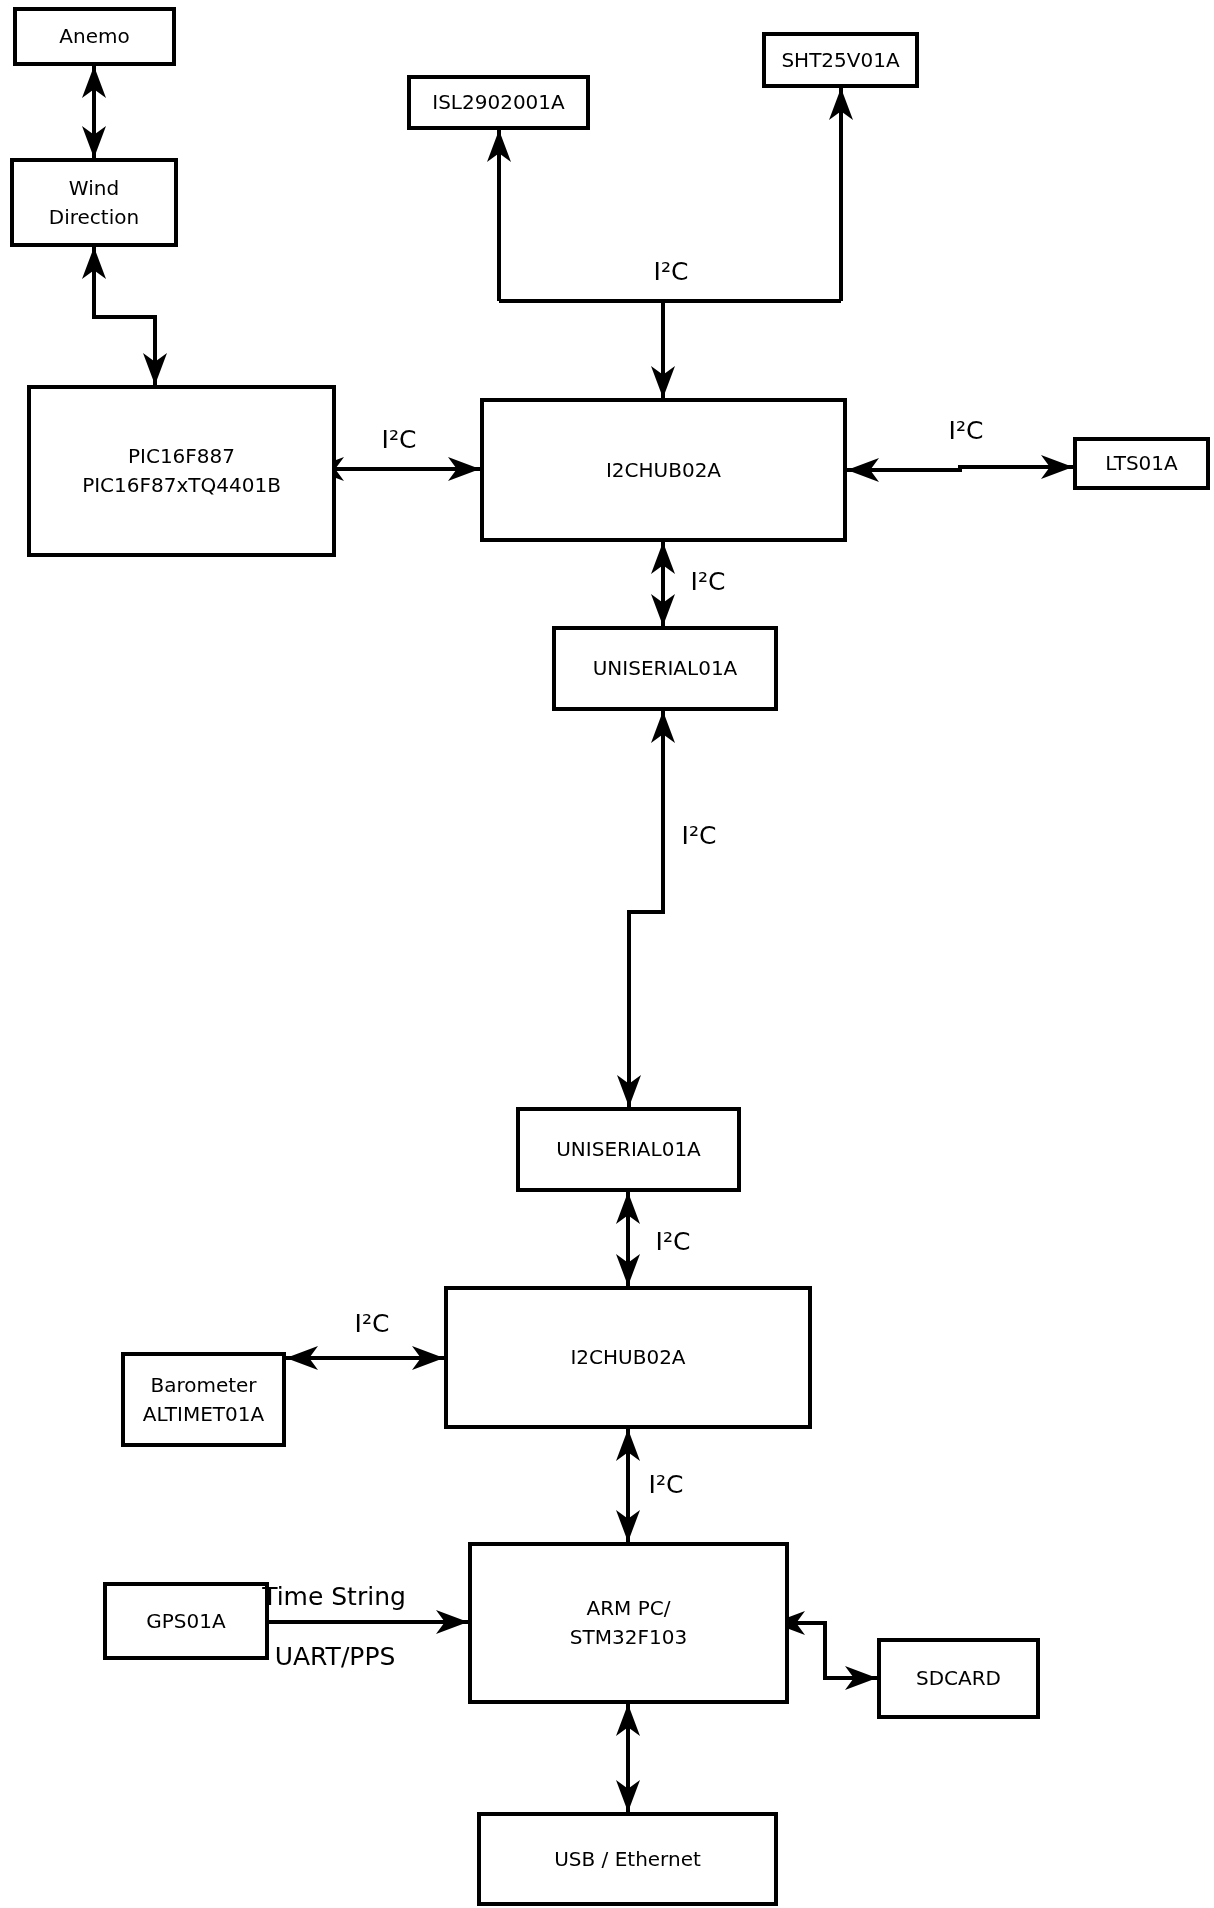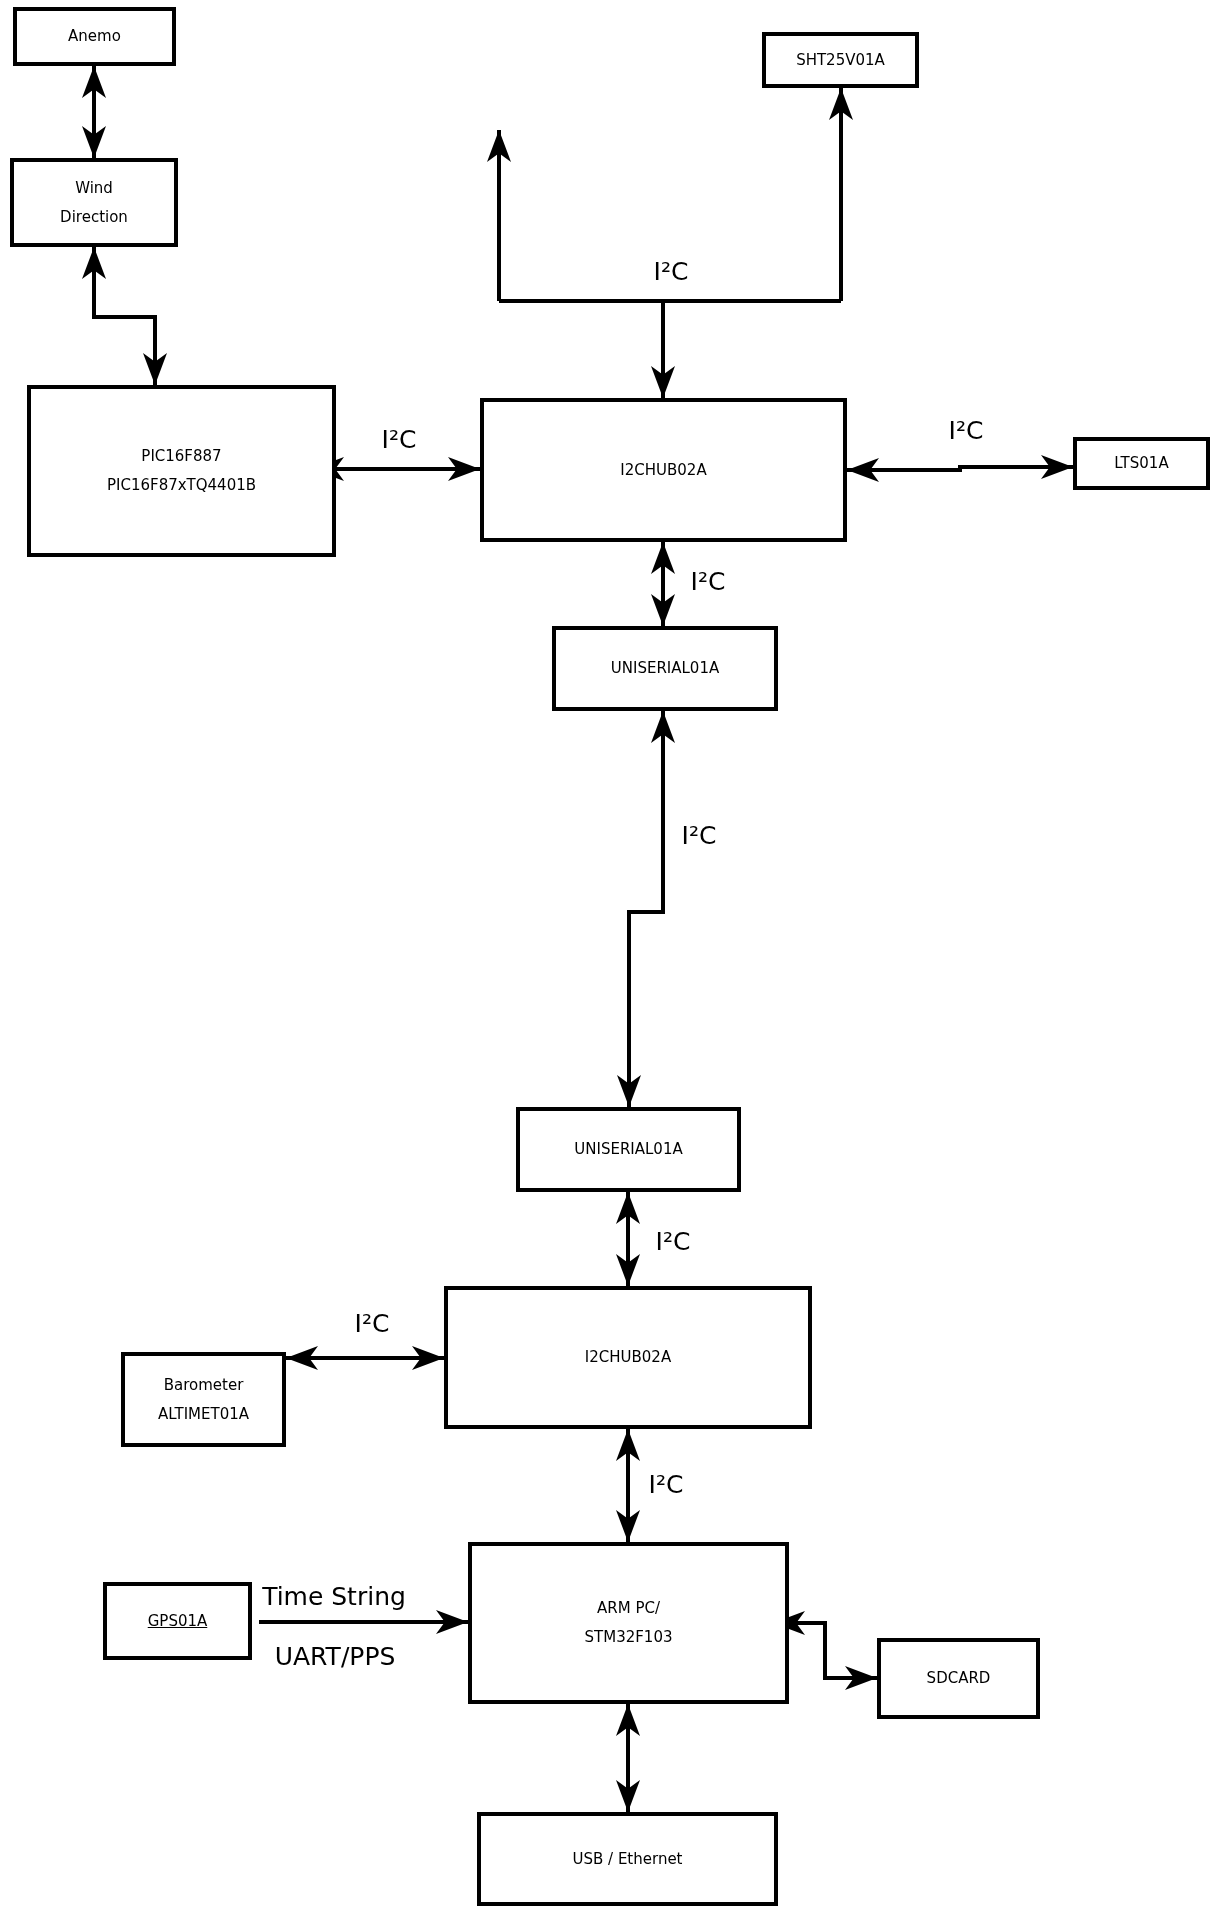--- a/index.html
+++ b/index.html
@@ -27,21 +27,21 @@
   .box {
     position: absolute;
     box-sizing: border-box;
     border: 4px solid #000000;
     background: #ffffff;
     display: flex;
     flex-direction: column;
     align-items: center;
     justify-content: center;
     text-align: center;
-    font-size: 15px;
+    font-size: 20px;
     line-height: 29px;
     white-space: nowrap;
   }
   .edge-label {
     position: absolute;
     transform: translate(-50%, -50%);
     font-size: 25px;
     line-height: 22px;
     white-space: nowrap;
     background: transparent;
@@ -51,21 +51,21 @@
   #node-wind    { left: 10px;   top: 158px;  width: 168px; height: 89px;  }
   #node-pic     { left: 3px;    top: 385px;  width: 309px; height: 172px; margin-left: 24px; }
   #node-isl     { left: 407px;  top: 75px;   width: 183px; height: 55px;  }
   #node-sht     { left: 762px;  top: 32px;   width: 157px; height: 56px;  }
   #node-hub1    { left: 480px;  top: 398px;  width: 367px; height: 144px; }
   #node-lts     { left: 1073px; top: 437px;  width: 137px; height: 53px;  }
   #node-uni1    { left: 552px;  top: 626px;  width: 226px; height: 85px;  }
   #node-uni2    { left: 516px;  top: 1107px; width: 225px; height: 85px;  }
   #node-hub2    { left: 444px;  top: 1286px; width: 368px; height: 143px; }
   #node-baro    { left: 121px;  top: 1311px; width: 165px; height: 95px; margin-top: 41px;  }
-  #node-gps     { left: 103px;  top: 1582px; width: 149px; height: 78px; text-decoration: underline;  }
+  #node-gps     { left: 103px;  top: 1582px; width: 166px; height: 78px;  }
   #node-arm     { left: 468px;  top: 1542px; width: 321px; height: 162px; }
   #node-sdcard  { left: 877px;  top: 1638px; width: 163px; height: 81px;  }
   #node-usb     { left: 477px;  top: 1812px; width: 301px; height: 94px;  }
   
   #el-bus-top   { left: 671px;  top: 272px;  }
   #el-pic-hub1  { left: 399px;  top: 440px;  }
   #el-hub1-lts  { left: 966px;  top: 431px;  }
   #el-hub1-uni1 { left: 708px;  top: 582px;  }
   #el-uni1-uni2 { left: 699px;  top: 836px;  }
   #el-uni2-hub2 { left: 673px;  top: 1242px; }
@@ -112,20 +112,23 @@
   <div class="box" id="node-wind">
     <span>Wind</span>
     <span>Direction</span>
   </div>
 
   <div class="box" id="node-pic">
     <span>PIC16F887</span>
     <span>PIC16F87xTQ4401B</span>
   </div>
 
+  <div class="box" id="node-isl">
+    <span>ISL2902001A</span>
+  </div>
 
   <div class="box" id="node-sht">
     <span>SHT25V01A</span>
   </div>
 
   <div class="box" id="node-hub1">
     <span>I2CHUB02A</span>
   </div>
 
   <div class="box" id="node-lts">

